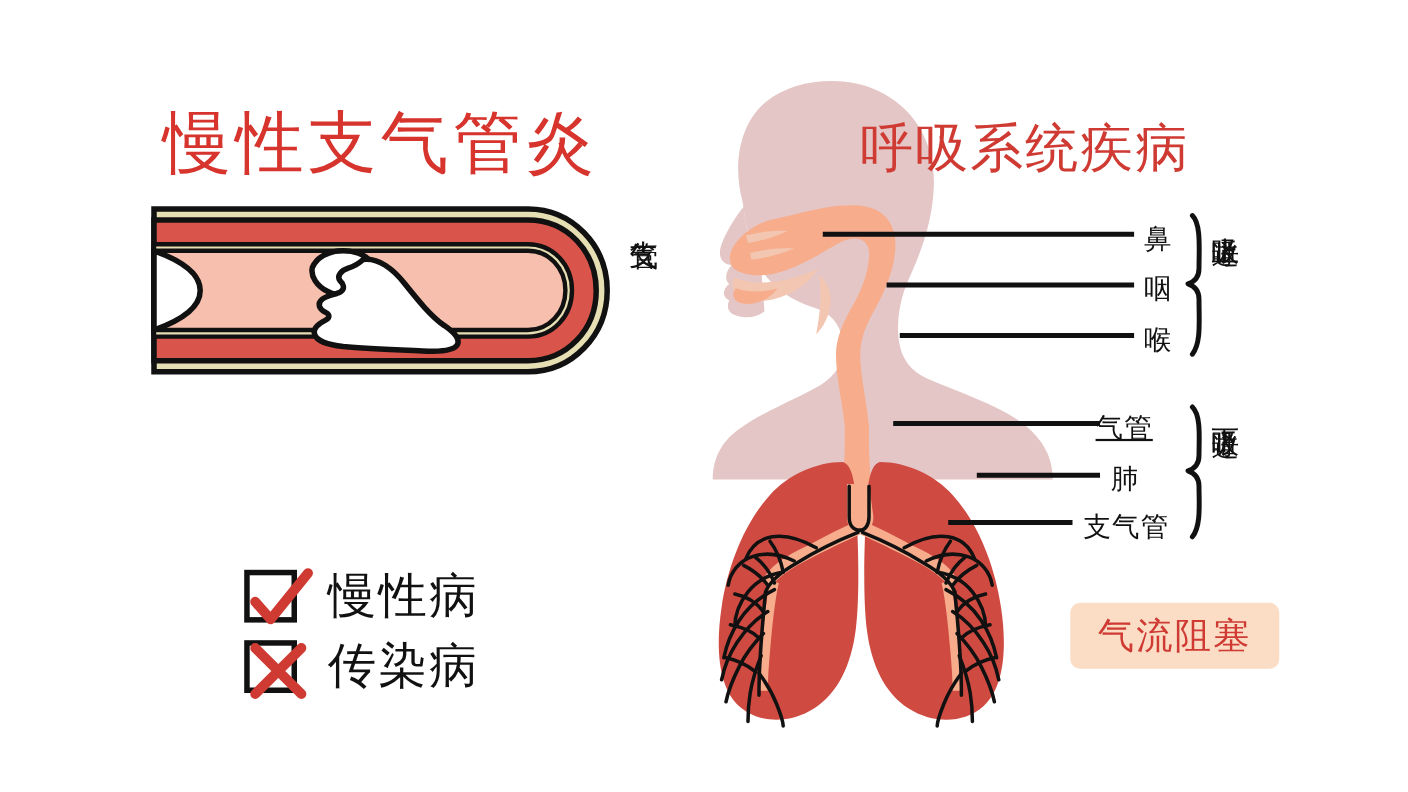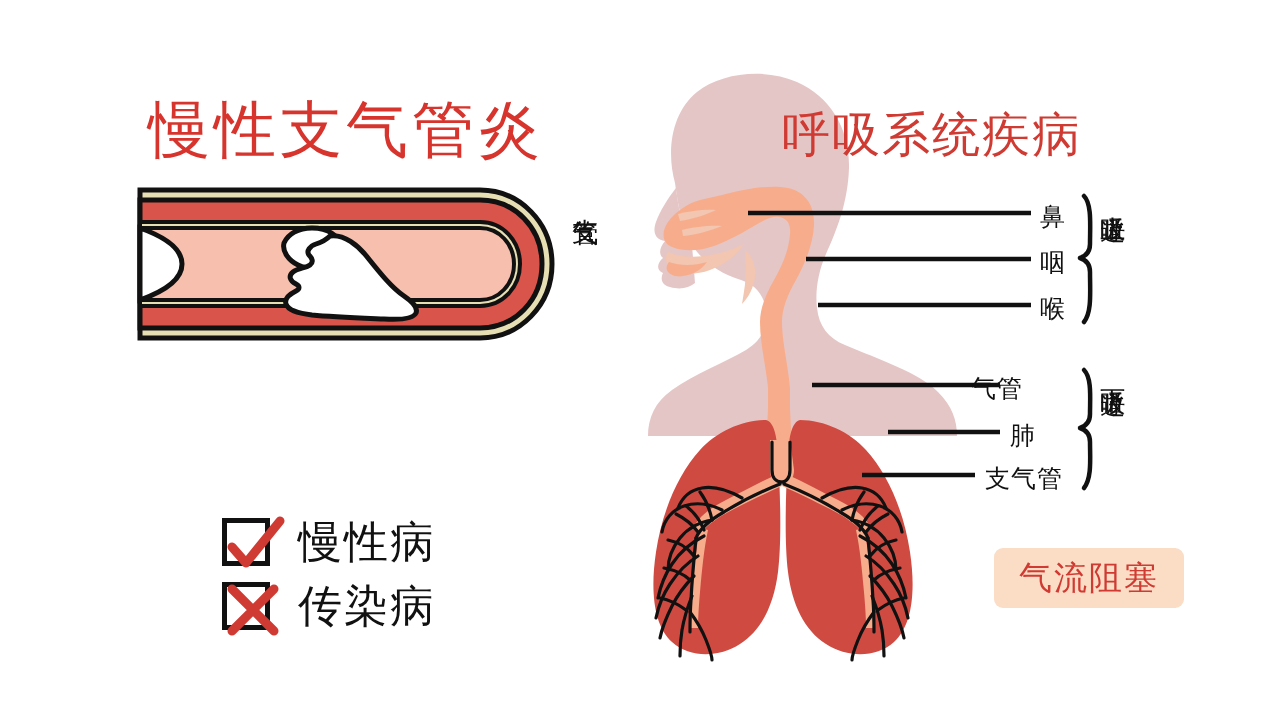--- a/index.html
+++ b/index.html
@@ -64,21 +64,20 @@
     writing-mode:vertical-rl; text-orientation:upright;
     line-height:1.05; letter-spacing:1px; z-index:7;
   }
 
   #obstruction-badge {
     position:absolute; left:973px; top:548px;
     width:190px; height:60px;
     background:#fbdcc5; border-radius:9px;
     display:flex; align-items:center; justify-content:center;
     z-index:8;
-    margin-left:21px;
   }
   #obstruction-badge-text {
     font-size:33px; color:#cf3b33; letter-spacing:2px; white-space:nowrap;
   }
 
   svg { display:block; }
   .svg-layer { position:absolute; left:0; top:0; }
 </style>
 </head>
 <body>
@@ -241,21 +240,21 @@
     </g>
   </svg>
 
   <div id="right-title">呼吸系统疾病</div>
 
   <div class="anno-label" style="left:1040px; top:200px;">鼻</div>
   <div class="anno-label" style="left:1040px; top:246px;">咽</div>
   <div class="anno-label" style="left:1040px; top:292px;">喉</div>
   <div class="brace-label" style="left:1100px; top:196px;">上呼吸道</div>
 
-  <div class="anno-label" style="left:971px; top:372px;">气管</div>
+  <div class="anno-label" style="left:996px; top:372px;text-decoration:underline;">气管</div>
   <div class="anno-label" style="left:1010px; top:419px;">肺</div>
   <div class="anno-label" style="left:985px; top:462px;">支气管</div>
   <div class="brace-label" style="left:1100px; top:370px;">下呼吸道</div>
 
   <div id="obstruction-badge">
     <span id="obstruction-badge-text">气流阻塞</span>
   </div>
 
   <svg class="svg-layer" width="1280" height="720">
     <defs>

